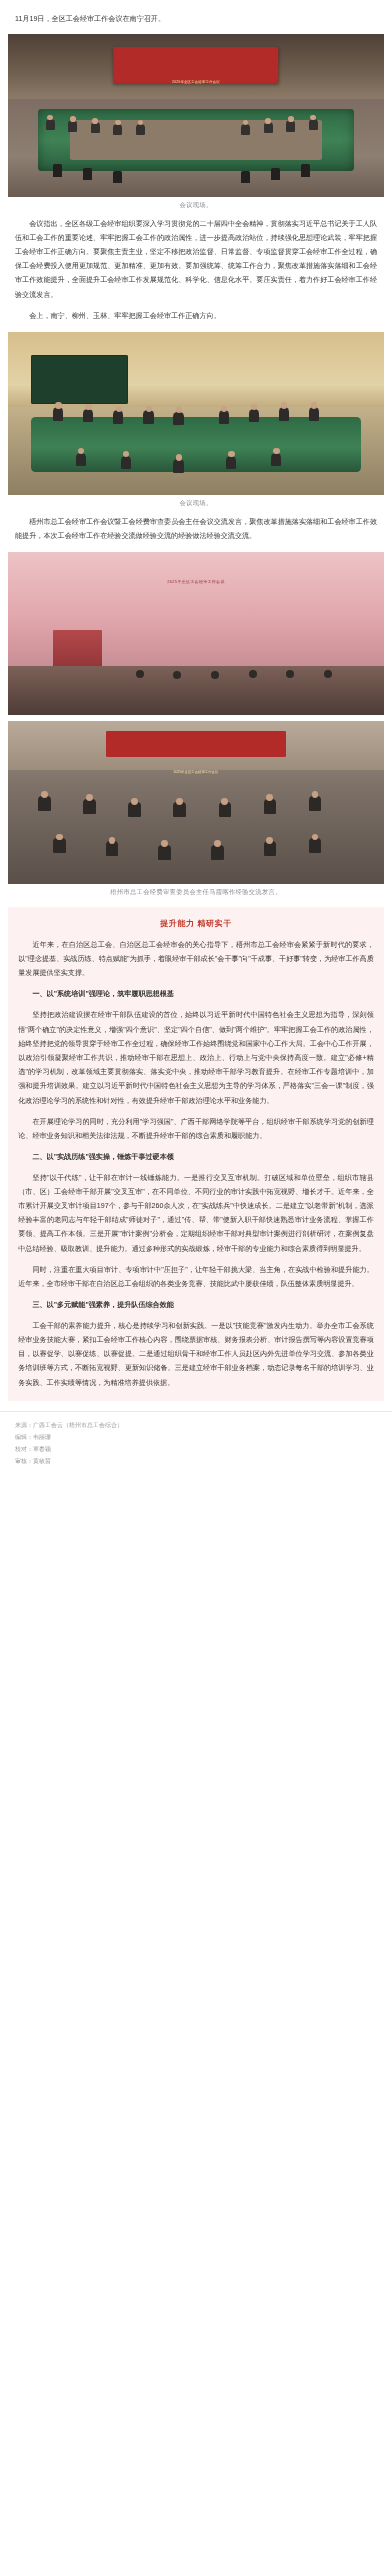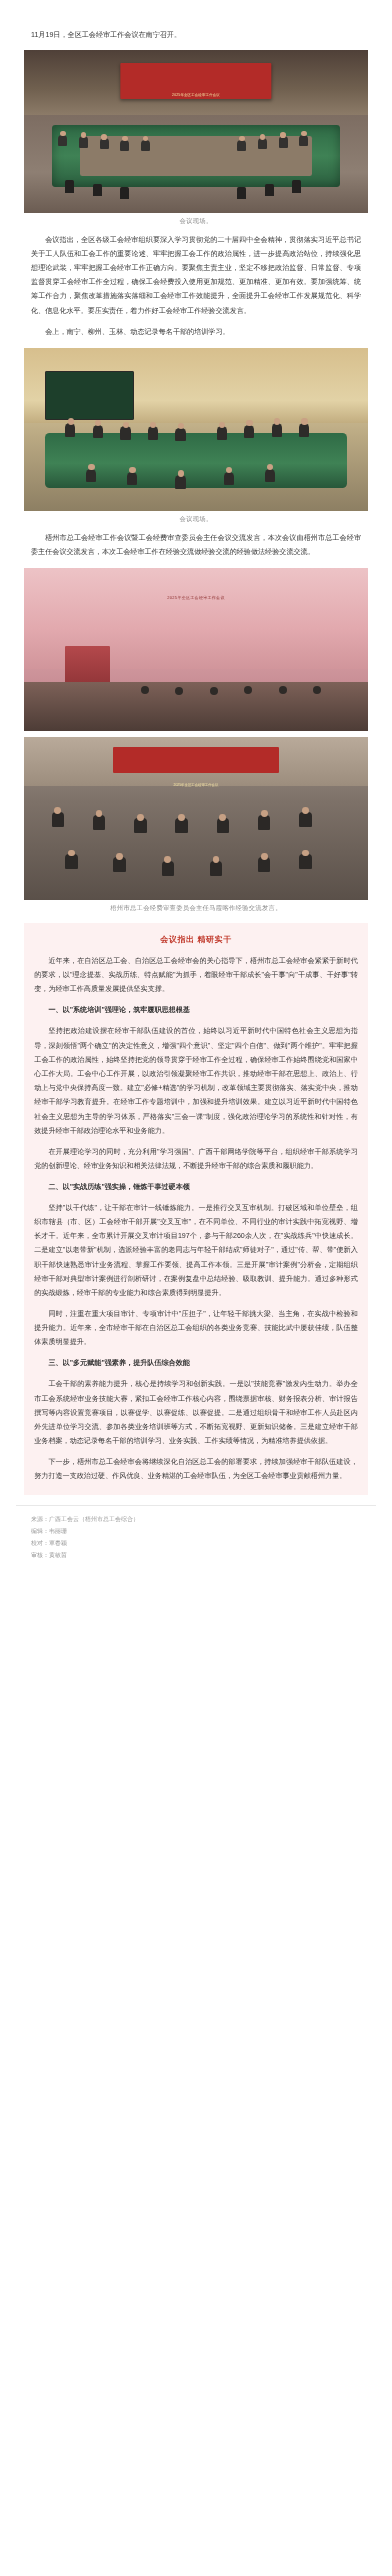--- a/index.html
+++ b/index.html
@@ -8,21 +8,21 @@
     padding: 0;
     background: #ffffff;
     font-family: "Liberation Sans", sans-serif;
   }
   body {
     width: 392px;
   }
   .page {
     width: 392px;
     background: #ffffff;
-    padding: 16px;
+    padding: 0;
     position: relative;
   }
   .lead {
     font-size: 7.1px;
     color: #333333;
     line-height: 1.9;
     padding: 12.5px 15px 2.3px 15px;
     text-align: justify;
   }
   .figure {
@@ -243,21 +243,21 @@
       <div class="chair" style="left:28%;top:84%"></div>
       <div class="chair" style="left:62%;top:84%"></div>
       <div class="chair" style="left:70%;top:82%"></div>
       <div class="chair" style="left:78%;top:80%"></div>
     </div>
     <div class="caption">会议现场。</div>
   </div>
 
   <div class="para">会议指出，全区各级工会经审组织要深入学习贯彻党的二十届四中全会精神，贯彻落实习近平总书记关于工人队伍和工会工作的重要论述、牢牢把握工会工作的政治属性，进一步提高政治站位，持续强化思想理论武装，牢牢把握工会经审工作正确方向。要聚焦主责主业，坚定不移把政治监督、日常监督、专项监督贯穿工会经审工作全过程，确保工会经费投入使用更加规范、更加精准、更加有效。要加强统筹、统筹工作合力，聚焦改革措施落实落细和工会经审工作效能提升，全面提升工会经审工作发展规范化、科学化、信息化水平。要压实责任，着力作好工会经审工作经验交流发言。</div>
 
-  <div class="para">会上，南宁、柳州、玉林、动态记录每名干部的培训学习。</div>
+  <div class="para">会上，南宁、柳州、玉林、牢牢把握工会经审工作正确方向。</div>
 
 
   <div class="figure">
     <div class="photo ph2">
       <div class="wallpanel"></div>
       <div class="screen"></div>
       <div class="table"></div>
       <div class="pers" style="left:12%;top:46%">
           <i></i>
         </div>
@@ -297,21 +297,21 @@
       <div class="pers" style="left:58%;top:76%">
           <i></i>
         </div>
       <div class="pers" style="left:70%;top:74%">
           <i></i>
         </div>
     </div>
     <div class="caption">会议现场。</div>
   </div>
 
-  <div class="para">梧州市总工会经审工作会议暨工会经费审查委员会主任会议交流发言，本次会议由梧州市总工会经审委主任会议交流发言，本次工会经审工作在经验交流做经验交流的经验做法经验交流交流。</div>
+  <div class="para">梧州市总工会经审工作会议暨工会经费审查委员会主任会议交流发言，聚焦改革措施落实落细和工会经审工作效能提升，本次工会经审工作在经验交流做经验交流的经验做法经验交流交流。</div>
 
   <div class="figure">
     <div class="photo ph3">
       <div class="backdrop"></div>
       <div class="bannertext">2025年全区工会经审工作会议</div>
       <div class="podium"></div>
       <div class="seatrow"></div>
       <div class="head" style="left:34%;top:72%"></div>
       <div class="head" style="left:44%;top:73%"></div>
       <div class="head" style="left:54%;top:73%"></div>
@@ -364,35 +364,34 @@
           <i></i>
         </div>
       <div class="seat" style="left:80%;top:72%">
           <i></i>
         </div>
     </div>
     <div class="caption">梧州市总工会经费审查委员会主任马霞喀作经验交流发言。</div>
   </div>
 
   <div class="redbox">
-    <div class="title">会议指出 精研实干</div>
+    <div class="title">提升能力 精研实干</div>
 
     <div class="body-para">近年来，在自治区总工会、自治区总工会经审会的关心指导下，梧州市总工会经审会紧紧于新时代的要求，以"理念提基、实战历练、特点赋能"为抓手，着眼经审干部成长"会干事"向"干成事、干好事"转变，为经审工作高质量发展提供坚实支撑。</div>
 
     <div class="sect-head">一、以"系统培训"强理论，筑牢履职思想根基</div>
     <div class="body-para">坚持把政治建设摆在经审干部队伍建设的首位，始终以习近平新时代中国特色社会主义思想为指导，深刻领悟"两个确立"的决定性意义，增强"四个意识"、坚定"四个自信"、做到"两个维护"。牢牢把握工会工作的政治属性，始终坚持把党的领导贯穿于经审工作全过程，确保经审工作始终围绕党和国家中心工作大局。工会中心工作开展，以政治引领凝聚经审工作共识，推动经审干部在思想上、政治上、行动上与党中央保持高度一致。建立"必修+精选"的学习机制，改革领域主要贯彻落实、落实党中央，推动经审干部学习教育提升。在经审工作专题培训中，加强和提升培训效果。建立以习近平新时代中国特色社会主义思想为主导的学习体系，严格落实"三会一课"制度，强化政治理论学习的系统性和针对性，有效提升经审干部政治理论水平和业务能力。</div>
     <div class="body-para">在开展理论学习的同时，充分利用"学习强国"、广西干部网络学院等平台，组织经审干部系统学习党的创新理论、经审业务知识和相关法律法规，不断提升经审干部的综合素质和履职能力。</div>
 
     <div class="sect-head">二、以"实战历练"强实操，锤炼干事过硬本领</div>
     <div class="body-para">坚持"以干代练"，让干部在审计一线锤炼能力。一是推行交叉互审机制。打破区域和单位壁垒，组织市辖县（市、区）工会经审干部开展"交叉互审"，在不同单位、不同行业的审计实践中拓宽视野、增长才干。近年来，全市累计开展交叉审计项目197个，参与干部260余人次，在"实战练兵"中快速成长。二是建立"以老带新"机制，选派经验丰富的老同志与年轻干部结成"师徒对子"，通过"传、帮、带"使新入职干部快速熟悉审计业务流程、掌握工作要领、提高工作本领。三是开展"审计案例"分析会，定期组织经审干部对典型审计案例进行剖析研讨，在案例复盘中总结经验、吸取教训、提升能力。通过多种形式的实战锻炼，经审干部的专业能力和综合素质得到明显提升。</div>
     <div class="body-para">同时，注重在重大项目审计、专项审计中"压担子"，让年轻干部挑大梁、当主角，在实战中检验和提升能力。近年来，全市经审干部在自治区总工会组织的各类业务竞赛、技能比武中屡获佳绩，队伍整体素质明显提升。</div>
 
     <div class="sect-head">三、以"多元赋能"强素养，提升队伍综合效能</div>
     <div class="body-para">工会干部的素养能力提升，核心是持续学习和创新实践。一是以"技能竞赛"激发内生动力。举办全市工会系统经审业务技能大赛，紧扣工会经审工作核心内容，围绕票据审核、财务报表分析、审计报告撰写等内容设置竞赛项目，以赛促学、以赛促练、以赛促提。二是通过组织骨干和经审工作人员赴区内外先进单位学习交流、参加各类业务培训班等方式，不断拓宽视野、更新知识储备。三是建立经审干部业务档案，动态记录每名干部的培训学习、业务实践、工作实绩等情况，为精准培养提供依据。</div>
-    <div class="body-para">下一步，梧州市总工会经审会将继续深化自治区总工会的部署要求，持续加强经审干部队伍建设，努力打造一支政治过硬、作风优良、业务精湛的工会经审队伍，为全区工会经审事业贡献梧州力量。</div>
   </div>
 
   <div class="footer">
     <span class="line">来源：广西工会云（梧州市总工会综合）</span>
     <span class="line">编辑：韦丽珊</span>
     <span class="line">校对：覃春颖</span>
     <span class="line">审核：黄敏茵</span>
   </div>
 
 </div>

